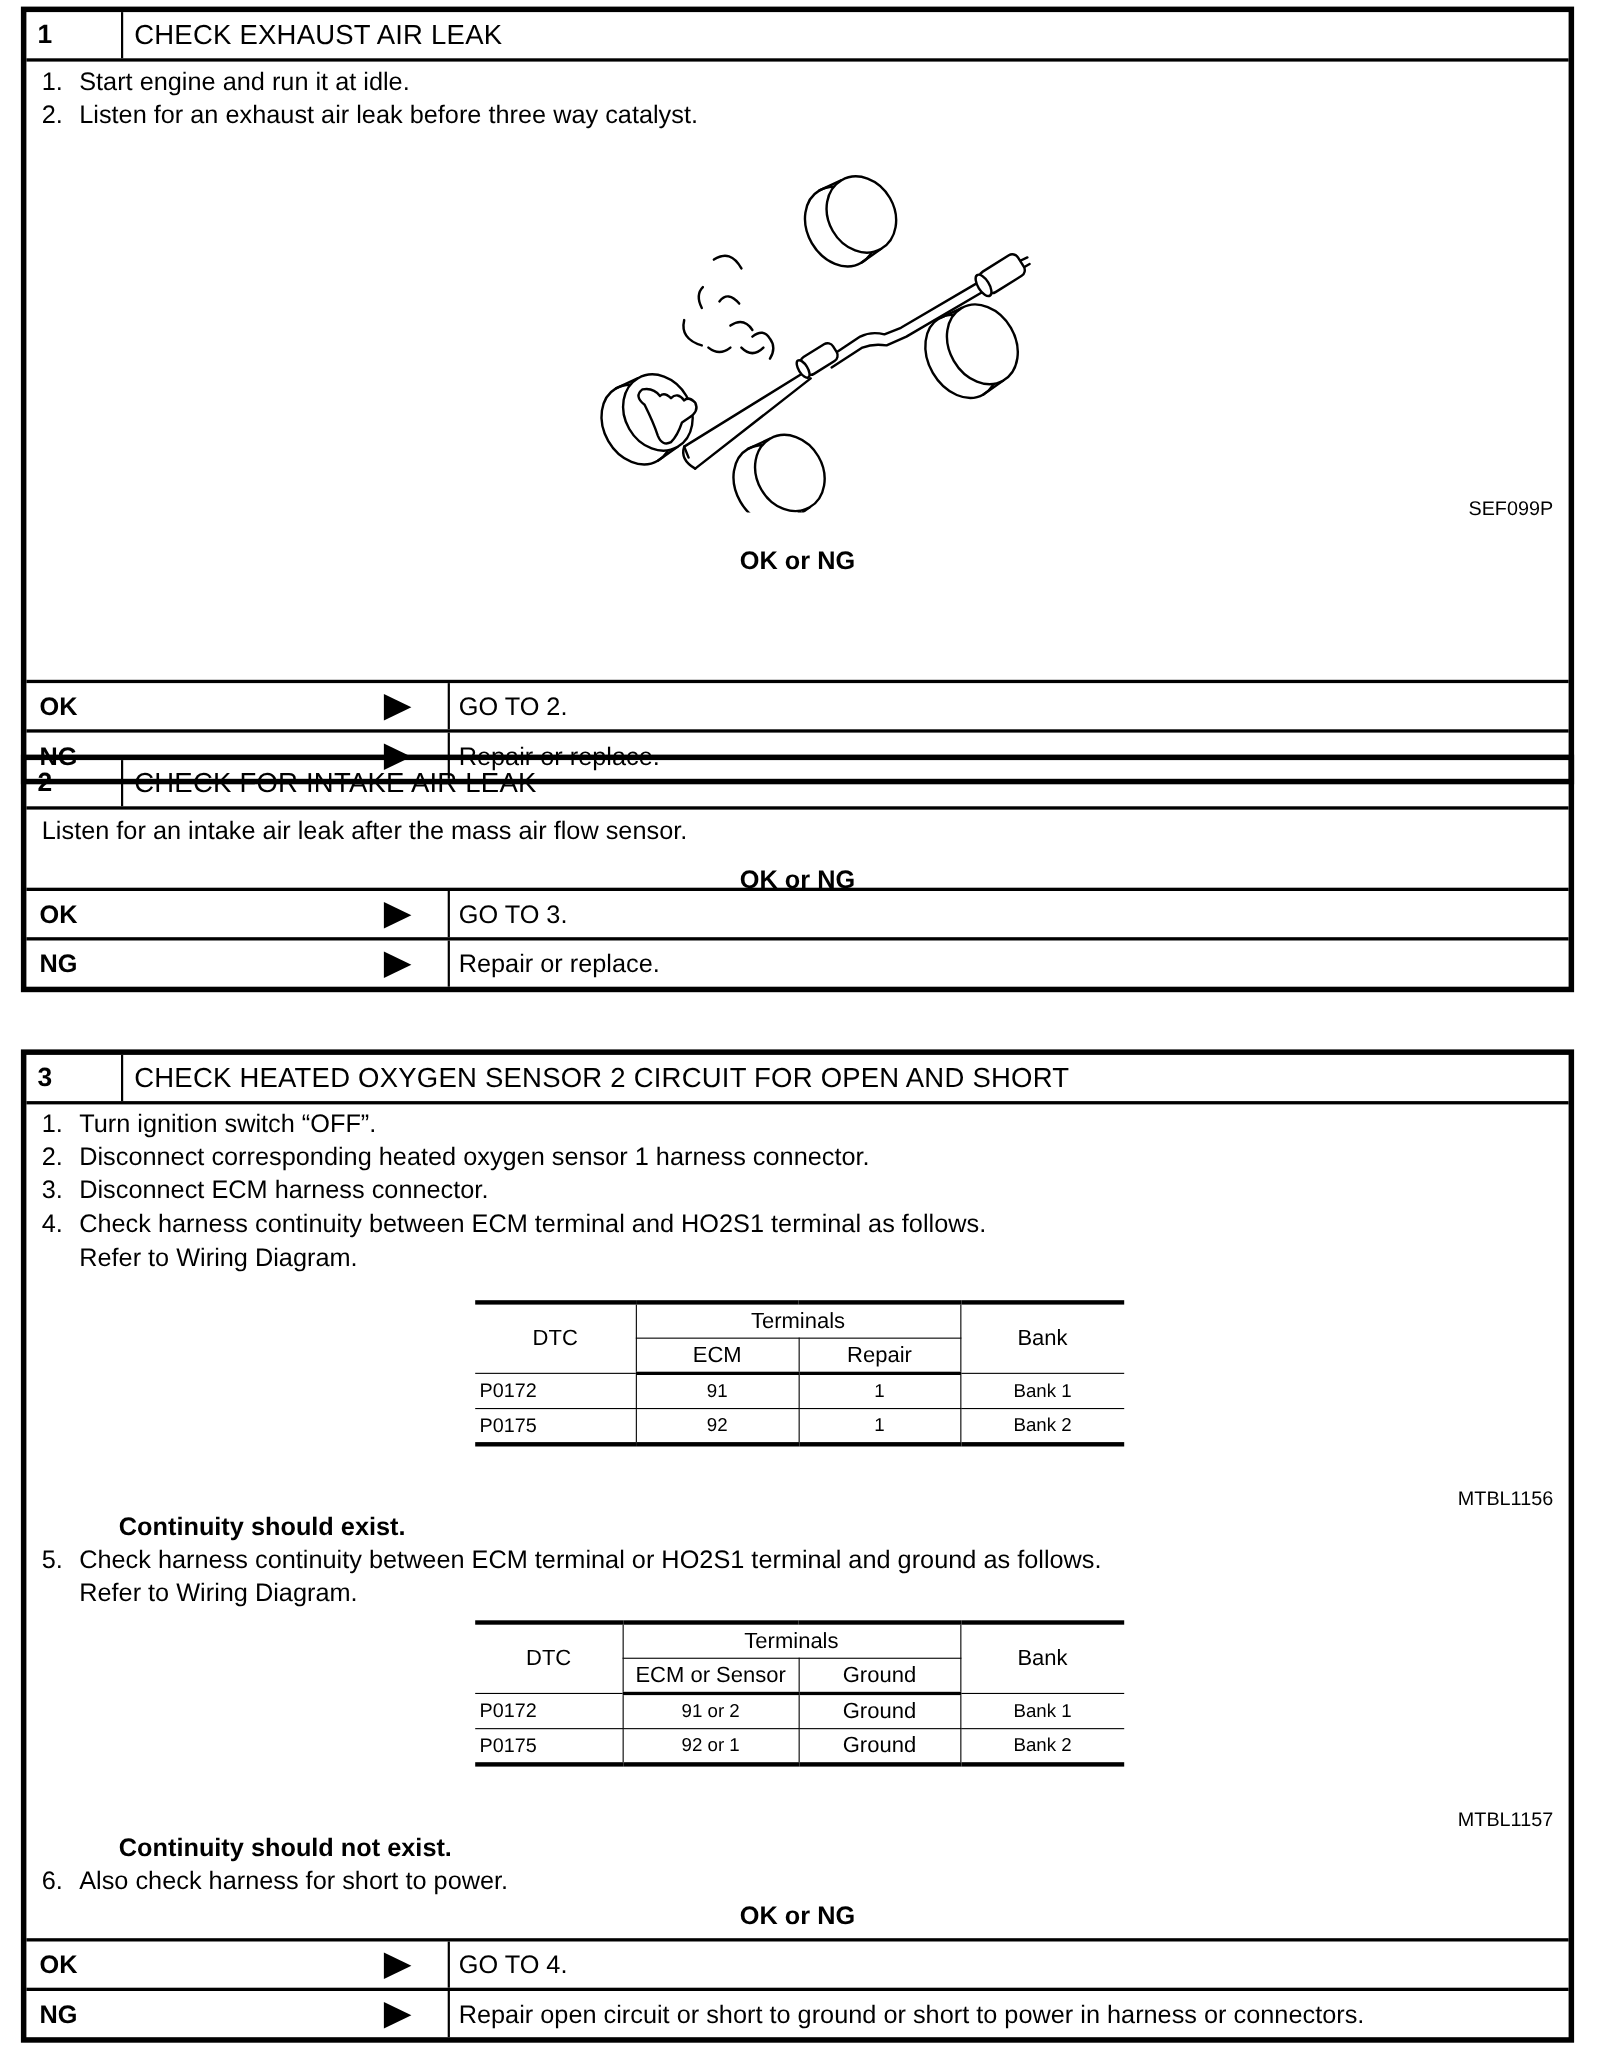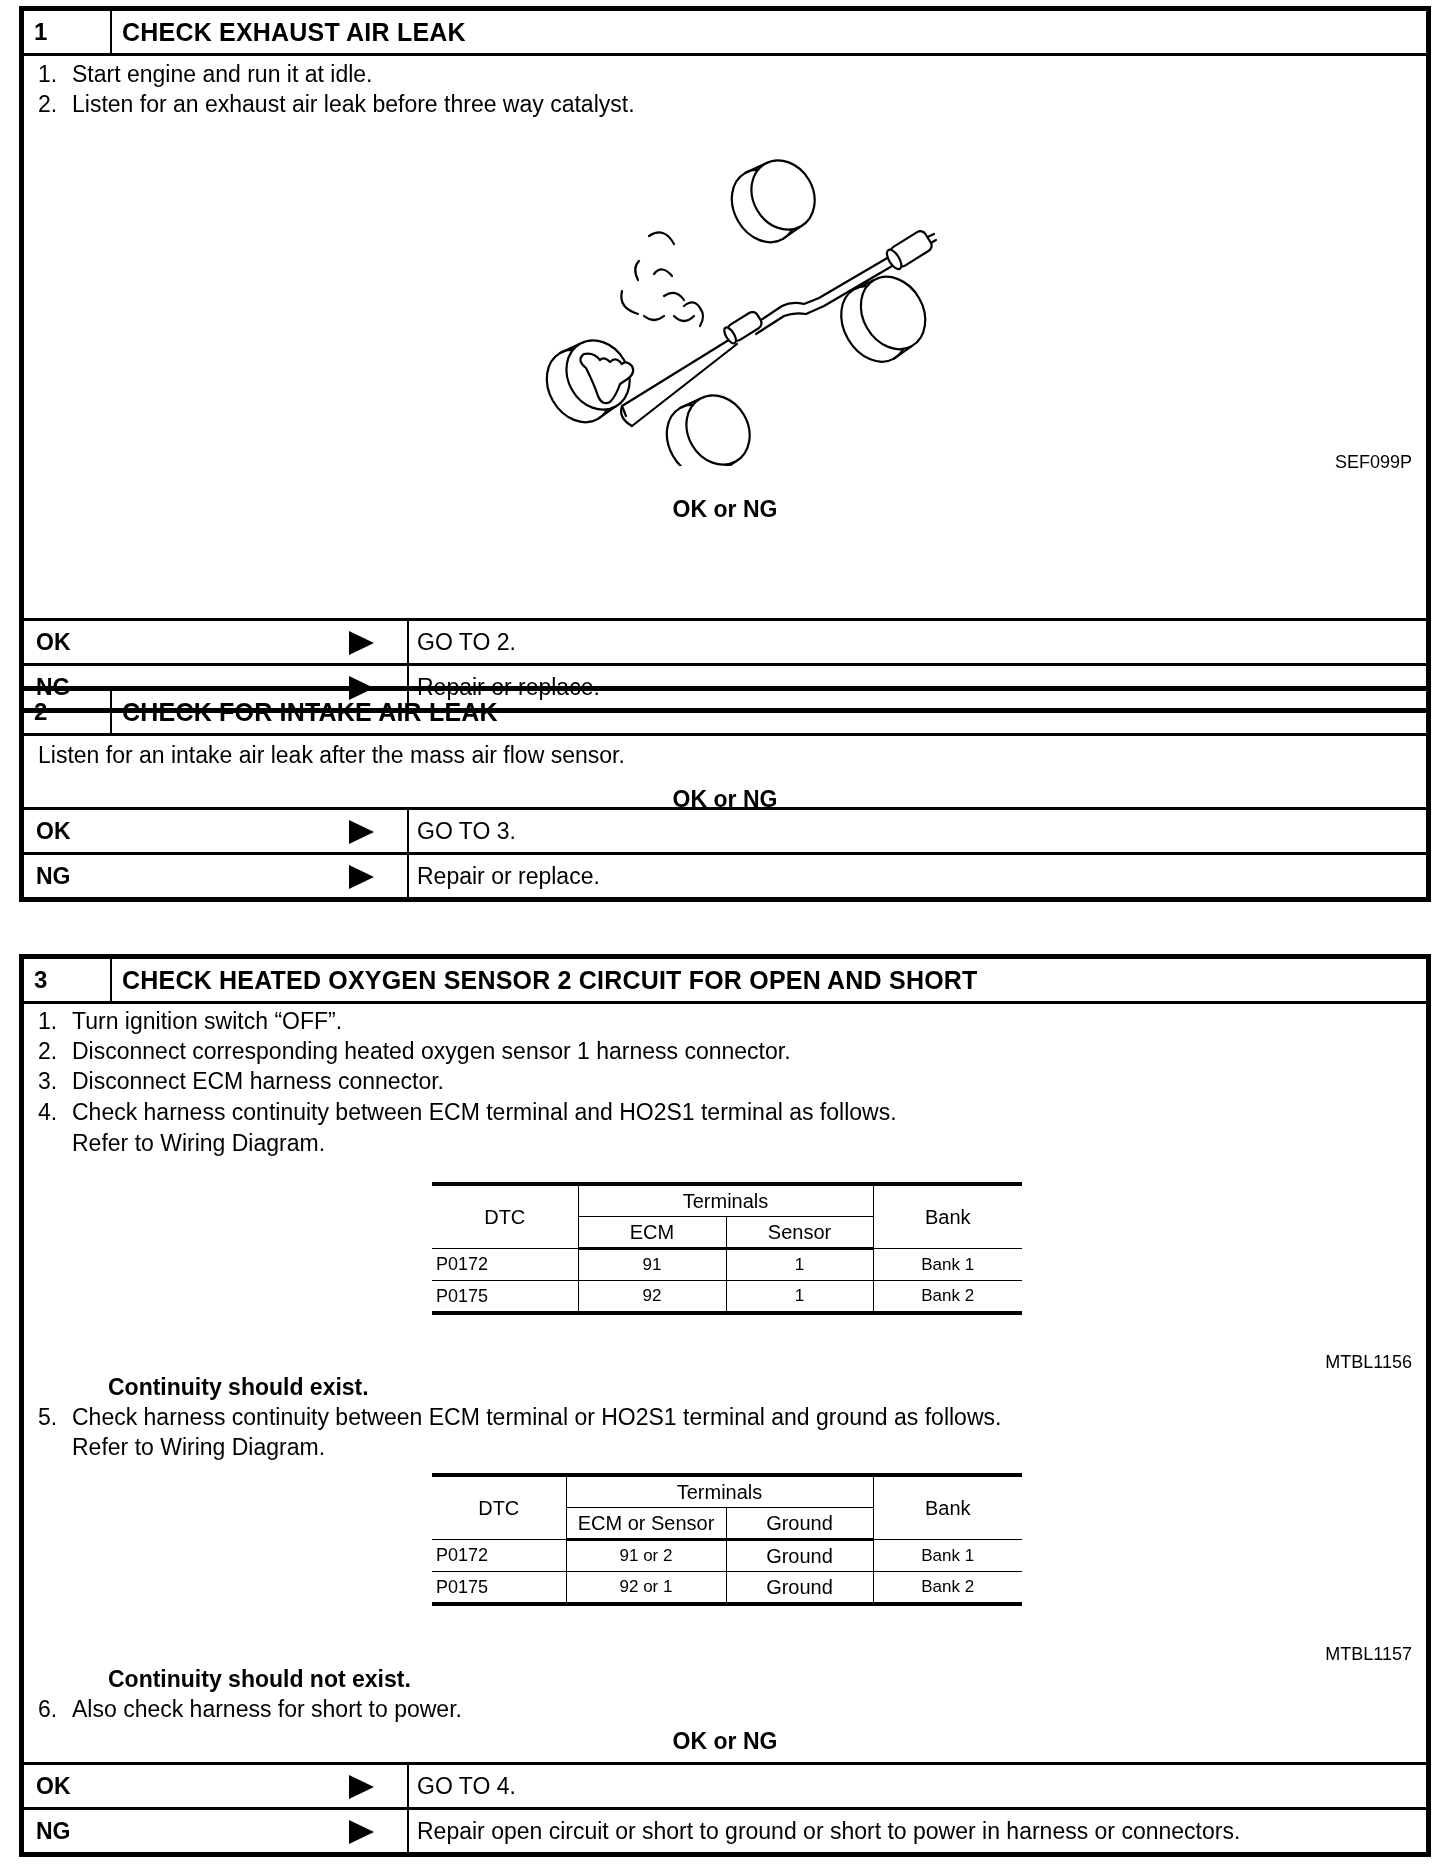--- a/index.html
+++ b/index.html
@@ -4,21 +4,21 @@
 <style>
   html, body { margin: 0; padding: 0; background: #ffffff; }
   body { width: 1456px; height: 1868px; position: relative; overflow: hidden;
          font-family: "Liberation Sans", sans-serif; color: #000; }
   .box { position: absolute; left: 19px; width: 1402px; border: 5px solid #000; box-sizing: content-box; }
   .hdr { position: relative; height: 42px; border-bottom: 3px solid #000; }
   .hdr .num { position: absolute; left: 0; top: 0; width: 88px; height: 42px;
               border-right: 2px solid #000; font-weight: bold; font-size: 24px;
               line-height: 42px; padding-left: 10px; box-sizing: border-box; }
   .hdr .title { position: absolute; left: 98px; top: 0; height: 57px; line-height: 42px;
-                font-weight: bold; font-size: 25px; letter-spacing: 0.2px; }
+                font-weight: normal; font-size: 25px; letter-spacing: 0.2px; }
   .body { position: relative; }
   .step { position: absolute; left: 14px; font-size: 23px; line-height: 30px; white-space: nowrap; }
   .step .n { display: inline-block; width: 34px; }
   .indent { position: absolute; left: 48px; font-size: 23px; line-height: 30px; white-space: nowrap; }
   .bold-note { position: absolute; left: 84px; font-size: 23px; font-weight: bold; white-space: nowrap; }
   .okng { position: absolute; left: 0; width: 100%; text-align: center; font-weight: bold; font-size: 23px; }
   .fig-id { position: absolute; right: 14px; font-size: 18px; text-align: center; }
   .res { position: relative; height: 42px; border-top: 3px solid #000; }
   .res .lbl { position: absolute; left: 12px; top: 0; line-height: 42px; font-size: 23px; font-weight: bold; }
   .res .arrow { position: absolute; left: 325px; top: 10px; width: 0; height: 0;
@@ -174,21 +174,21 @@
           <col style="width:149px">
         </colgroup>
       <tbody>
           <tr class="top">
         <td class="l h" rowspan="2">DTC</td>
         <td class="h" colspan="2">Terminals</td>
         <td class="r h" rowspan="2">Bank</td>
       </tr>
       <tr class="hb">
         <td class="h">ECM</td>
-        <td class="h">Sensor</td>
+        <td class="h">Repair</td>
       </tr>
       <tr>
         <td class="l dtc">P0172</td>
         <td class="sm">91</td>
         <td class="sm">1</td>
         <td class="r sm">Bank 1</td>
       </tr>
       <tr class="last">
         <td class="l dtc">P0175</td>
         <td class="sm">92</td>

